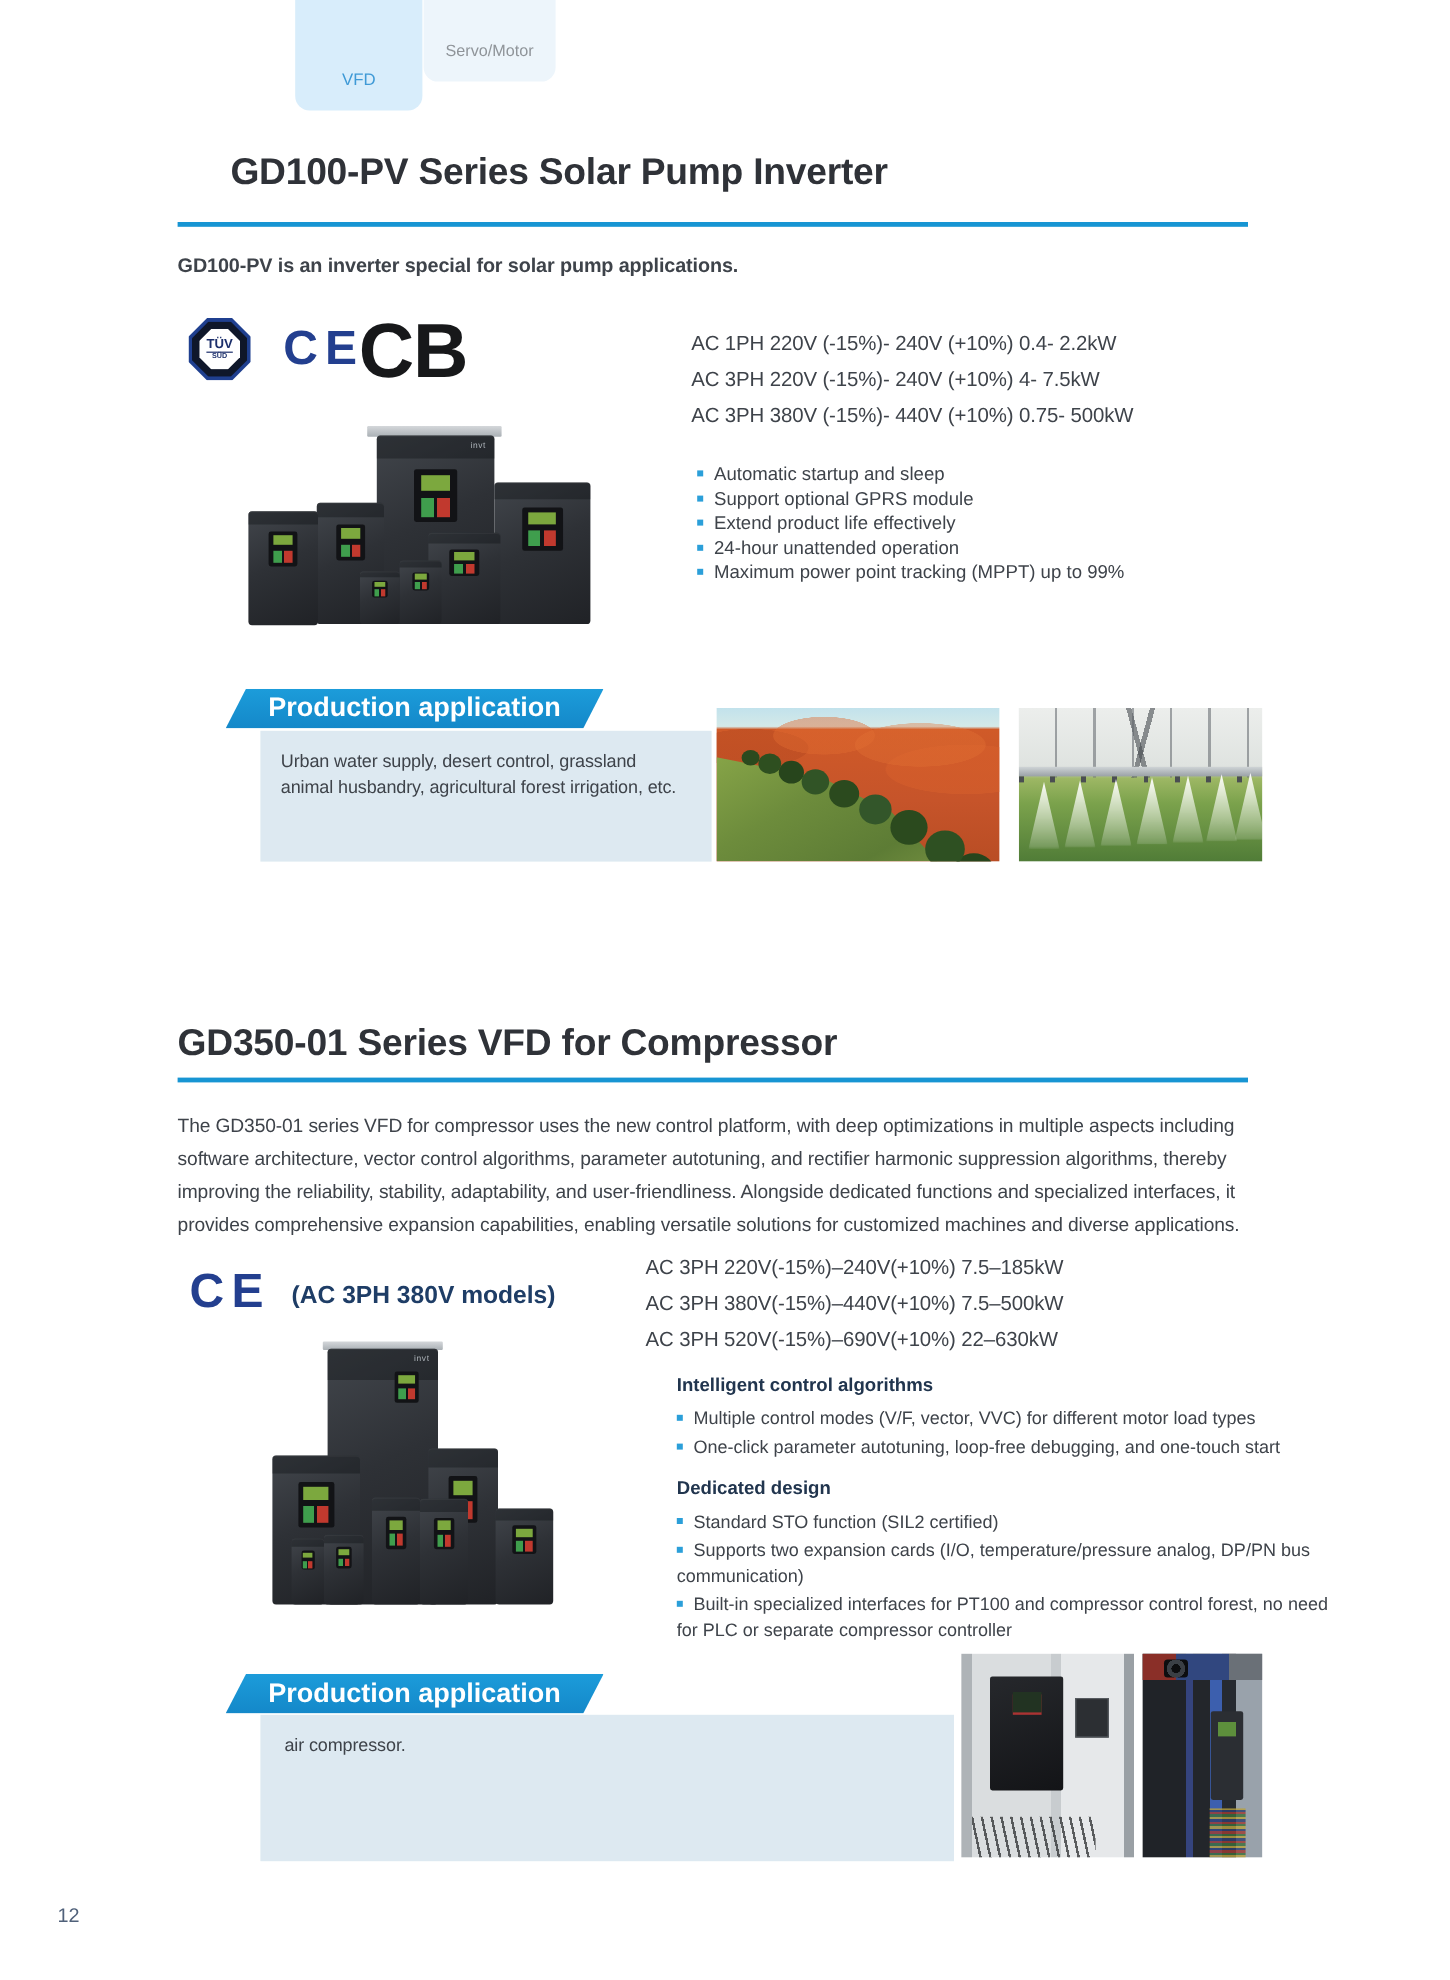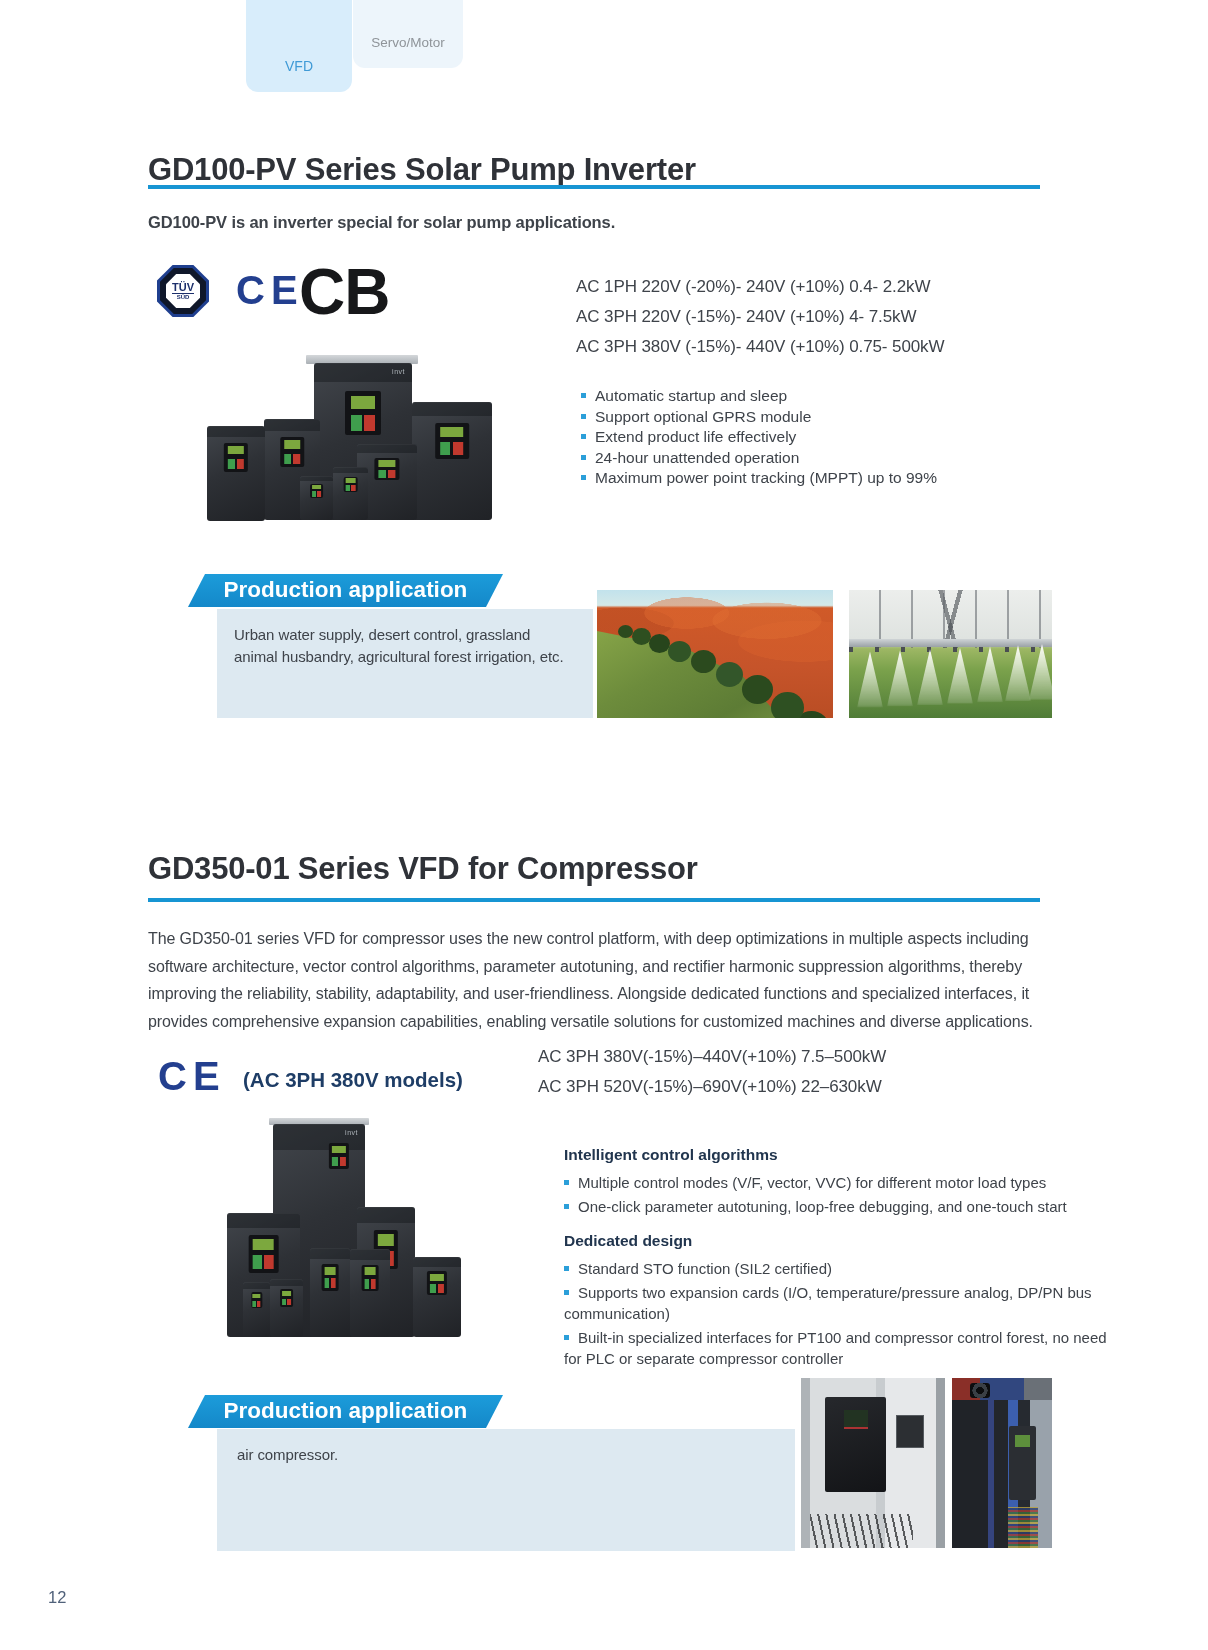--- a/index.html
+++ b/index.html
@@ -120,21 +120,21 @@
 
 <div class="page">
 
   <div class="tab tab-active">
       <span>VFD</span>
     </div>
   <div class="tab tab-i1">
       <span>Servo/Motor</span>
     </div>
 
-  <div class="sec-title" style="top:152px;">GD100-PV Series Solar Pump Inverter</div>
+  <div class="sec-title" style="top:125px;margin-left:44px;">GD100-PV Series Solar Pump Inverter</div>
   <div class="rule" style="top:185px;"></div>
   <div class="intro" style="top:213px;font-weight:bold;">GD100-PV is an inverter special for solar pump applications.</div>
 
   <div class="tuv">
     <div class="oct-o">
         <div class="oct-m">
           <div class="oct-i">
       <span class="tuv-t">TÜV</span>
       <span class="tuv-b">SÜD</span>
     </div>
@@ -164,21 +164,21 @@
       </div>
     <div class="device" style="left:137px;top:117px;width:35px;height:53px;">
         <div class="kp"></div>
       </div>
     <div class="device" style="left:104px;top:126px;width:33px;height:44px;">
         <div class="kp"></div>
       </div>
   </div>
 
   <div class="spec" style="left:576px;top:272px;">
-    <div>AC 1PH 220V (-20%)- 240V (+10%) 0.4- 2.2kW</div>
+    <div>AC 1PH 220V (-15%)- 240V (+10%) 0.4- 2.2kW</div>
     <div>AC 3PH 220V (-15%)- 240V (+10%) 4- 7.5kW</div>
     <div>AC 3PH 380V (-15%)- 440V (+10%) 0.75- 500kW</div>
   </div>
 
   <div class="feat-list" style="left:581px;top:386px;">
     <div><span class="sq"></span><span>Automatic startup and sleep</span></div>
     <div><span class="sq"></span><span>Support optional GPRS module</span></div>
     <div><span class="sq"></span><span>Extend product life effectively</span></div>
     <div><span class="sq"></span><span>24-hour unattended operation</span></div>
     <div><span class="sq"></span><span>Maximum power point tracking (MPPT) up to 99%</span></div>
@@ -241,20 +241,21 @@
       </div>
     <div class="device" style="left:45px;top:161px;width:33px;height:58px;">
         <div class="kp"></div>
       </div>
     <div class="device" style="left:18px;top:164px;width:27px;height:55px;">
         <div class="kp"></div>
       </div>
   </div>
 
   <div class="spec" style="left:538px;top:1042px;">
+    <div>AC 3PH  220V(-15%)–240V(+10%) 7.5–185kW</div>
     <div>AC 3PH  380V(-15%)–440V(+10%) 7.5–500kW</div>
     <div>AC 3PH  520V(-15%)–690V(+10%) 22–630kW</div>
   </div>
 
   <div class="group" style="top:1146px;">
     <div class="ghead">Intelligent control algorithms</div>
     <div class="gitem"><span class="sq"></span><span>Multiple control modes (V/F, vector, VVC) for different motor load types</span></div>
     <div class="gitem"><span class="sq"></span><span>One-click parameter autotuning, loop-free debugging, and one-touch start</span></div>
   </div>
   <div class="group" style="top:1232px;">

